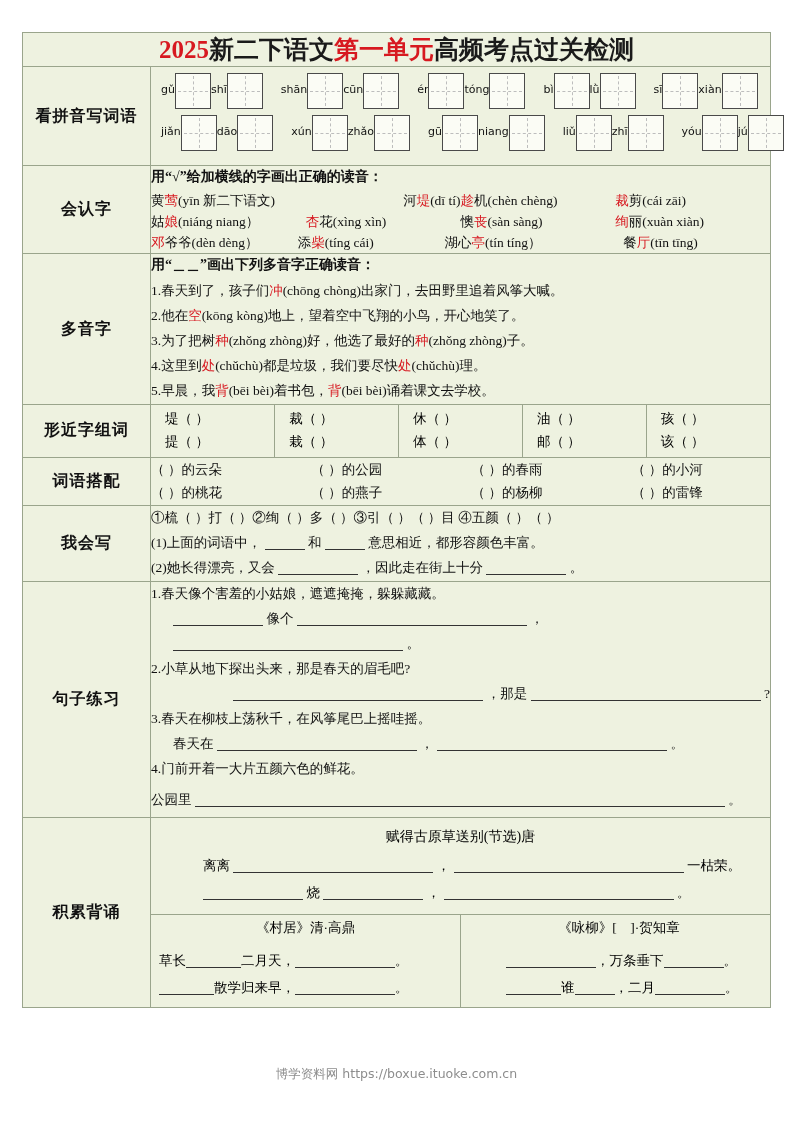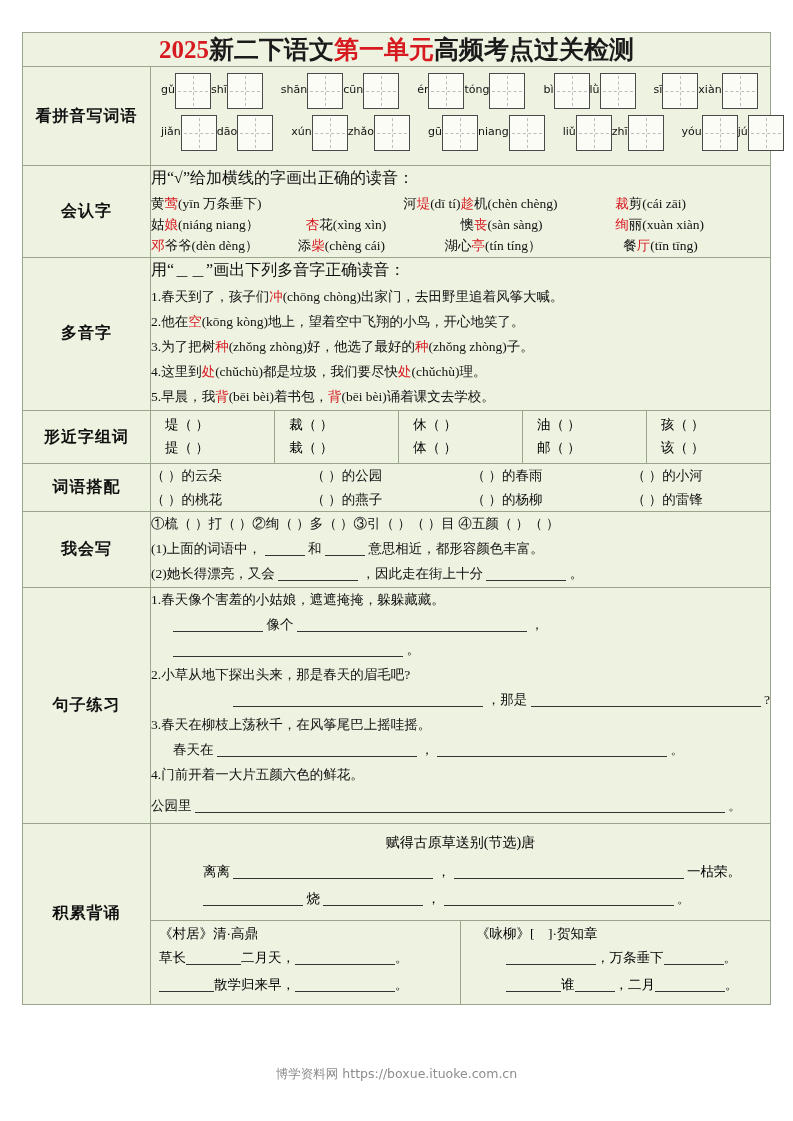--- a/index.html
+++ b/index.html
@@ -102,21 +102,21 @@
   .tianzi::before {
     left: 50%; top: 2px; bottom: 2px;
     border-left: 1px dashed #bdbdbd;
   }
   .tianzi::after {
     top: 50%; left: 2px; right: 2px;
     border-top: 1px dashed #bdbdbd;
   }
 
   
-  .instr { font-size: 16px; margin-bottom: 3px; }
+  .instr { font-size: 14px; margin-bottom: 3px; font-weight: bold; }
   .red { color: #d71920; }
   .line-item { white-space: nowrap; }
   .cols { display: flex; }
   .cols > div { white-space: nowrap; }
 
   .tbl-inner {
     width: 100%;
     border-collapse: collapse;
     table-layout: fixed;
   }
@@ -173,21 +173,21 @@
     table-layout: fixed;
     border-top: 1px solid #9aa58c;
   }
   .twopoem td {
     border: none;
     border-right: 1px solid #9aa58c;
     padding: 4px 8px 6px 8px;
     vertical-align: top;
   }
   .twopoem td.last { border-right: none; padding-left: 15px; }
-  .tp-title { text-align: left; font-size: 13.5px; margin-bottom: 1px; }
+  .tp-title { text-align: center; font-size: 13.5px; margin-bottom: 10px; }
   .tp-line { font-size: 13.5px; line-height: 2.0; white-space: nowrap; }
   .tp-line.ind { padding-left: 30px; }
 
   .watermark {
     position: absolute;
     left: 0;
     top: 1066px;
     width: 793px;
     text-align: center;
     font-size: 12.5px;
@@ -344,34 +344,34 @@
             </div>
       </td>
     </tr>
 
     <tr>
       <td class="rowlabel">会认字</td>
       <td class="content">
         <div class="instr">用“√”给加横线的字画出正确的读音：</div>
         <div id="recognize-rows">
               <div class="cols">
-                <div style="flex: 1 1 0%;"><span>黄</span><span class="red">莺</span><span>(yīn 万条垂下)</span></div>
+                <div style="flex: 1 1 0%;"><span>黄</span><span class="red">莺</span><span>(yīn 新二下语文)</span></div>
                 <div style="flex: 1 1 0%; text-align: right;"><span>河</span><span class="red">堤</span><span>(dī tí)</span></div>
                 <div style="flex: 1 1 0%;"><span></span><span class="red">趁</span><span>机(chèn chèng)</span></div>
                 <div style="flex: 1 1 0%;"><span></span><span class="red">裁</span><span>剪(cái zāi)</span></div>
               </div>
               <div class="cols">
                 <div style="flex: 1 1 0%;"><span>姑</span><span class="red">娘</span><span>(niáng niang）</span></div>
                 <div style="flex: 1 1 0%;"><span></span><span class="red">杏</span><span>花(xìng xìn)</span></div>
                 <div style="flex: 1 1 0%;"><span>懊</span><span class="red">丧</span><span>(sàn sàng)</span></div>
                 <div style="flex: 1 1 0%;"><span></span><span class="red">绚</span><span>丽(xuàn xiàn)</span></div>
               </div>
               <div class="cols">
                 <div style="flex: 1 1 0%;"><span></span><span class="red">邓</span><span>爷爷(dèn dèng）</span></div>
-                <div style="flex: 1 1 0%;"><span>添</span><span class="red">柴</span><span>(chèng cái)</span></div>
+                <div style="flex: 1 1 0%;"><span>添</span><span class="red">柴</span><span>(tíng cái)</span></div>
                 <div style="flex: 1 1 0%;"><span>湖心</span><span class="red">亭</span><span>(tín tíng）</span></div>
                 <div style="flex: 1 1 0%; margin-left: 32px;"><span>餐</span><span class="red">厅</span><span>(tīn tīng)</span></div>
               </div>
             </div>
       </td>
     </tr>
 
     <tr>
       <td class="rowlabel">多音字</td>
       <td class="content">

